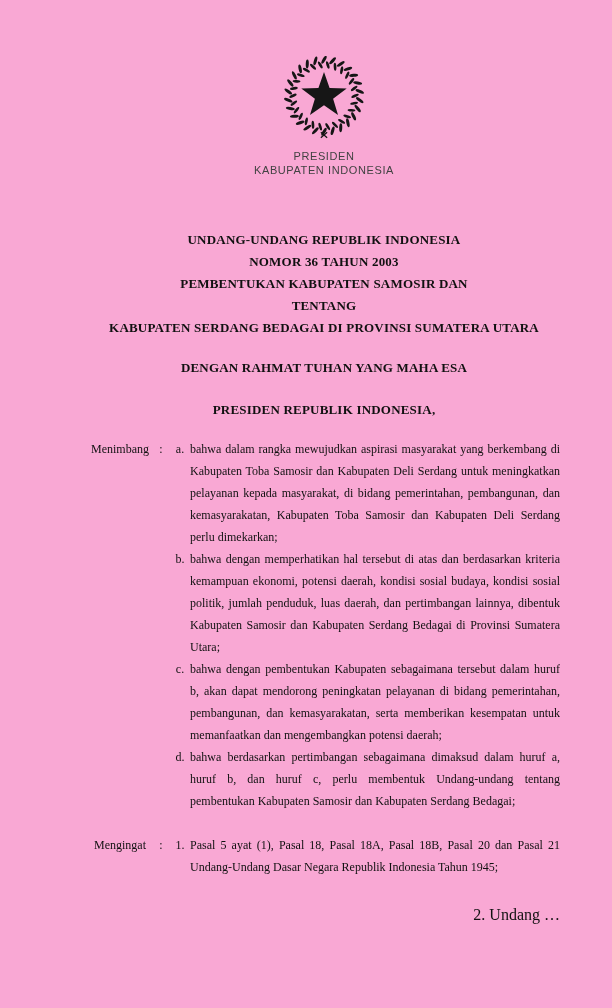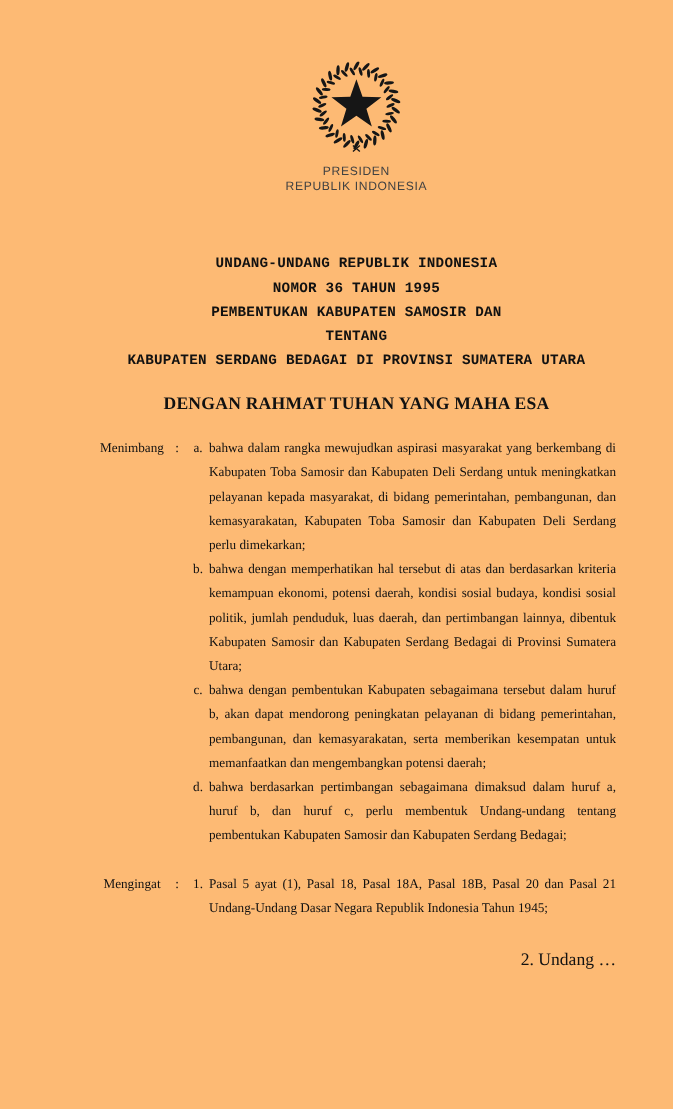--- a/index.html
+++ b/index.html
@@ -1,43 +1,42 @@
 <!DOCTYPE html>
 <html><head>
 <meta charset="utf-8">
 <style>
   html, body { margin:0; padding:0; background:#ffffff; }
   .page {
     position:relative;
     width:612px; height:1008px;
     box-sizing:border-box;
-    background:#fdba74;
+    background:#f9a8d4;
     padding:56px 52px 0 88px;
     font-family:"Liberation Serif", serif;
     color:#111111;
     overflow:hidden;
   }
   .letterhead { text-align:center; }
   .seal { display:block; margin:0 auto 9px auto; }
   .letterhead-name {
     font-family:"Liberation Sans", sans-serif;
     font-size:11px; line-height:13.5px;
     color:#424242; letter-spacing:0.6px;
   }
   .title-block {
     margin-top:52px;
     text-align:center;
     font-weight:700;
     font-size:13px; line-height:22px;
     letter-spacing:0.2px;
-    font-family:Liberation Mono, monospace;
   }
   .center-bold {
     text-align:center; font-weight:700;
-    font-size:16px; line-height:22px; letter-spacing:0.2px;
+    font-size:13px; line-height:22px; letter-spacing:0.2px;
   }
   .grace { margin-top:18px; }
   .authority { margin-top:20px; }
   .clause-section { margin-top:17px; }
   .legal-section { margin-top:22px; }
   .clause-row {
     display:grid;
     grid-template-columns:64px 18px 20px 1fr;
     font-size:12px; line-height:22px;
   }
@@ -107,33 +106,34 @@
           <ellipse cx="50" cy="9.5" rx="1.5" ry="4.4" transform="rotate(297.7692307692308 50 44) rotate(-24 50 9.5)"></ellipse>
           <ellipse cx="50" cy="9.5" rx="1.5" ry="4.4" transform="rotate(311.61538461538464 50 44) rotate(-24 50 9.5)"></ellipse>
           <ellipse cx="50" cy="9.5" rx="1.5" ry="4.4" transform="rotate(325.46153846153845 50 44) rotate(-24 50 9.5)"></ellipse>
           <ellipse cx="50" cy="9.5" rx="1.5" ry="4.4" transform="rotate(339.3076923076923 50 44) rotate(-24 50 9.5)"></ellipse>
           <ellipse cx="50" cy="9.5" rx="1.5" ry="4.4" transform="rotate(353.1538461538462 50 44) rotate(-24 50 9.5)"></ellipse>
         </g>
       <polygon points="50,17.5 56.2,35.4 75.2,35.8 60.1,47.3 65.6,65.4 50,54.6 34.4,65.4 39.9,47.3 24.8,35.8 43.8,35.4" fill="#161616"></polygon>
       <path d="M46.5 84.5 L53.5 90.5 M53.5 84.5 L46.5 90.5" stroke="#161616" stroke-width="1.4" fill="none"></path>
     </svg>
     <div class="letterhead-name">PRESIDEN</div>
-    <div class="letterhead-name">REPUBLIK INDONESIA</div>
+    <div class="letterhead-name">KABUPATEN INDONESIA</div>
   </header>
 
   <section class="title-block">
     <div>UNDANG-UNDANG REPUBLIK INDONESIA</div>
-    <div>NOMOR 36 TAHUN 1995</div>
+    <div>NOMOR 36 TAHUN 2003</div>
     <div>PEMBENTUKAN KABUPATEN SAMOSIR DAN</div>
     <div>TENTANG</div>
     <div>KABUPATEN SERDANG BEDAGAI DI PROVINSI SUMATERA UTARA</div>
   </section>
 
   <div class="center-bold grace">DENGAN RAHMAT TUHAN YANG MAHA ESA</div>
 
+  <div class="center-bold authority">PRESIDEN REPUBLIK INDONESIA,</div>
 
   <section class="clause-section">
     <div class="clause-row">
       <div class="cell-label">Menimbang</div>
       <div class="cell-colon">:</div>
       <div class="cell-marker">a.</div>
       <div class="cell-text">bahwa dalam rangka mewujudkan aspirasi masyarakat yang berkembang di Kabupaten Toba Samosir dan Kabupaten Deli Serdang untuk meningkatkan pelayanan kepada masyarakat, di bidang pemerintahan, pembangunan, dan kemasyarakatan, Kabupaten Toba Samosir dan Kabupaten Deli Serdang perlu dimekarkan;</div>
     </div>
     <div class="clause-row">
       <div class="cell-label"></div>

